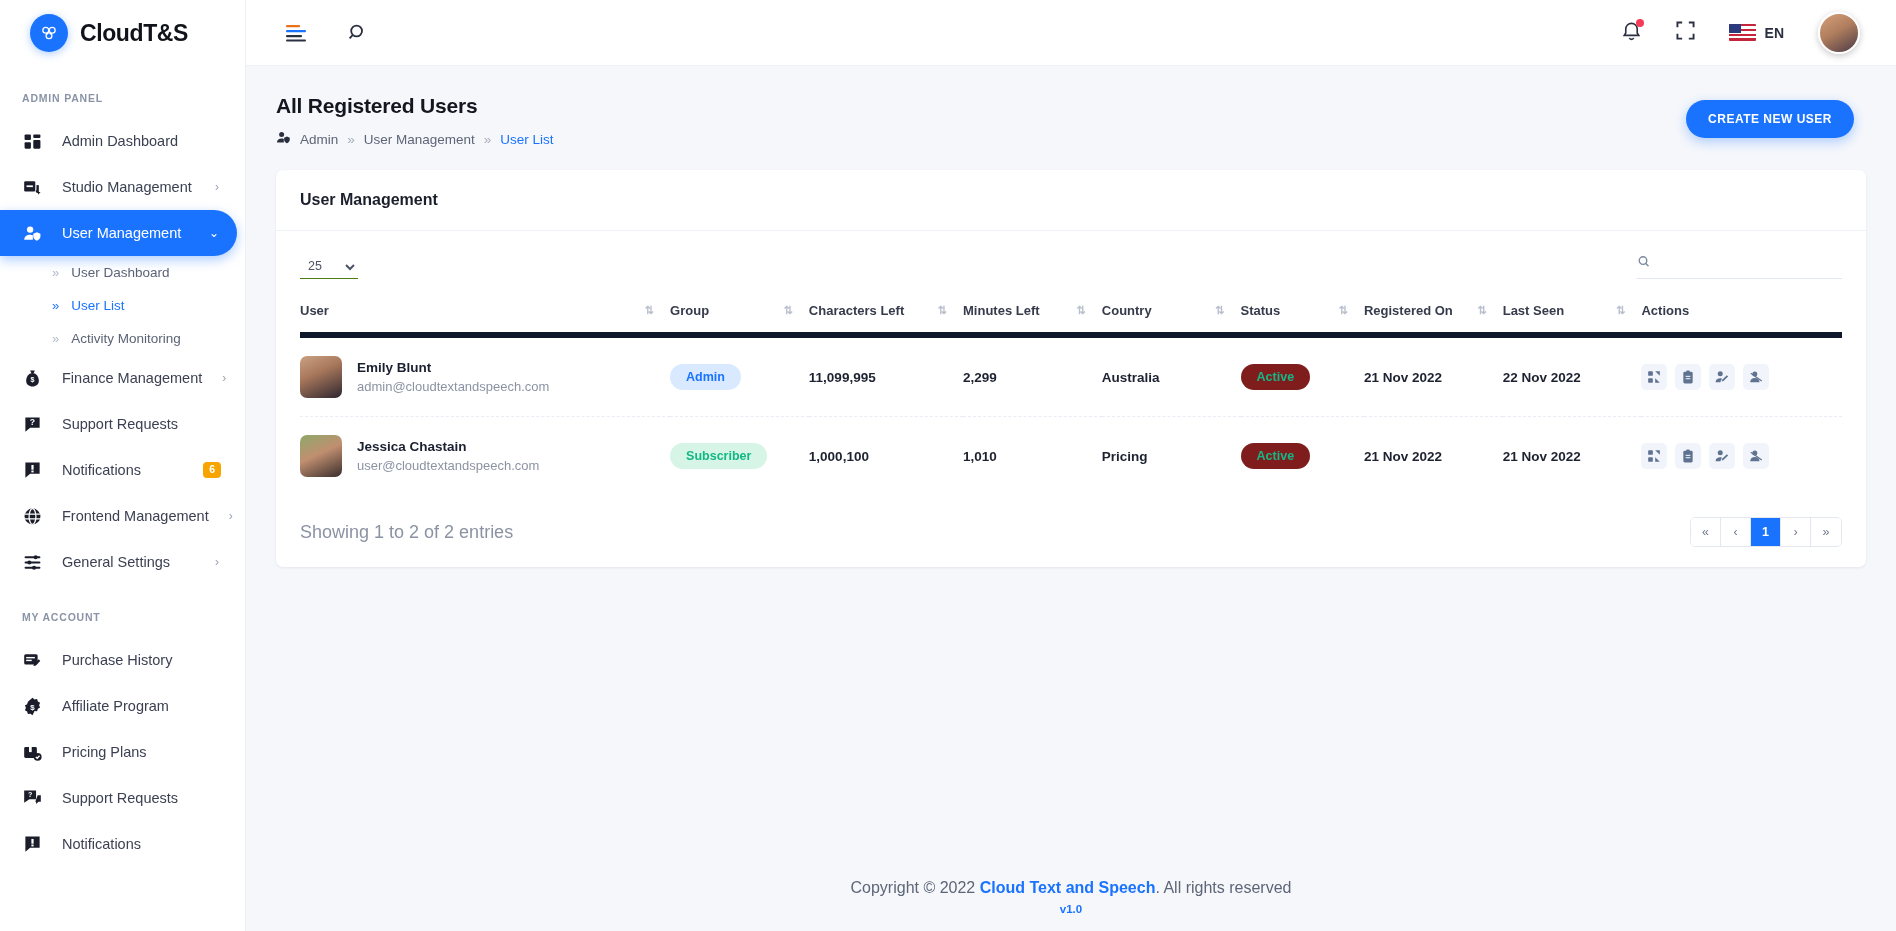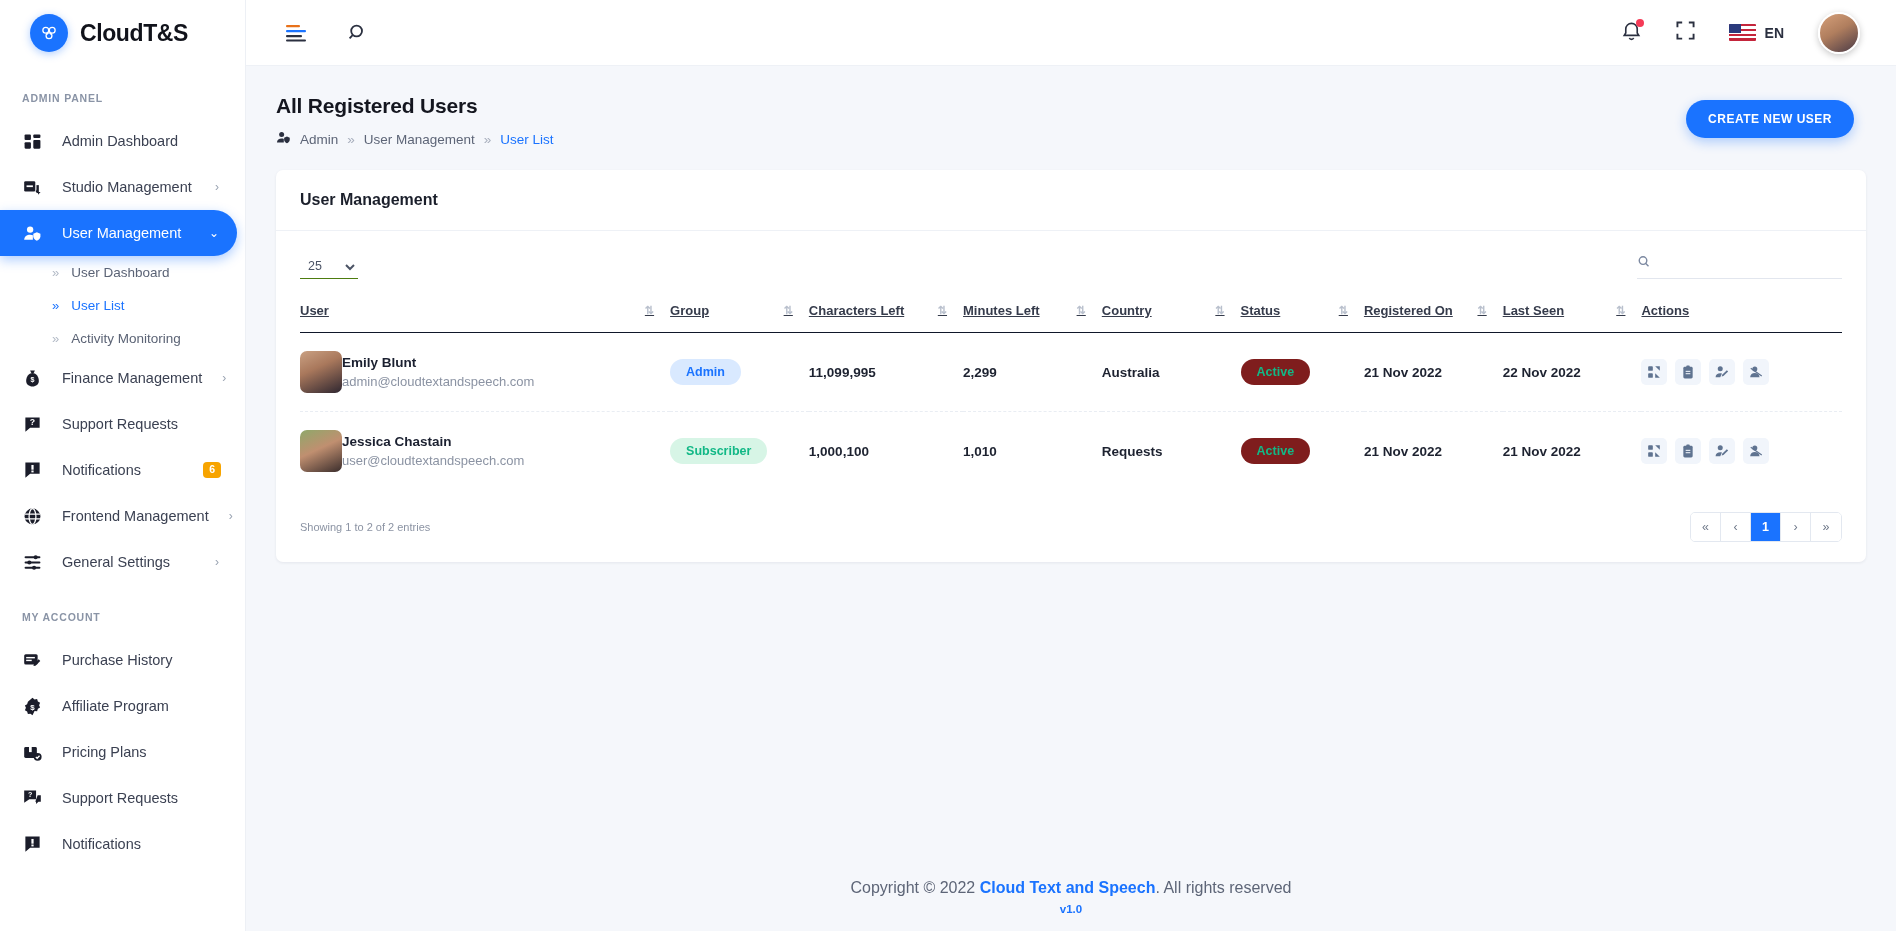--- a/index.html
+++ b/index.html
@@ -120,46 +120,45 @@
     font-family: "Liberation Sans", sans-serif; cursor: pointer; outline: none;
   }
   .srch { margin-left: auto; display: flex; align-items: center; gap: 8px;
     border-bottom: 1px solid #e2e6ee; width: 205px; padding-bottom: 5px; }
   .srch input { border: none; outline: none; background: transparent; font-size: 13px; width: 100%;
     font-family: "Liberation Sans", sans-serif; color: #3c4354; }
 
   table { width: 100%; border-collapse: collapse; }
   thead th {
     text-align: center; font-size: 13px; font-weight: 700; color: #353b4b;
-    padding: 14px 0 14px 0; border-bottom: 1px solid #0f172a;
+    padding: 14px 0 14px 0; border-bottom: 6px solid #0f172a;
     white-space: nowrap;
-    text-decoration: underline;
   }
   .th-in { display: flex; align-items: center; }
   .sorter { margin-left: auto; padding-right: 16px; color: #b9c0cd; font-size: 11px; line-height: 1; }
   tbody td { padding: 18px 0; border-bottom: 1px dashed #e9edf3; font-size: 13.5px; font-weight: 700; color: #1d2230; vertical-align: middle; }
   tbody tr:last-child td { border-bottom: none; }
-  .user-cell { display: flex; align-items: center; }
+  .user-cell { display: flex; align-items: center; gap: 15px; }
   .av { width: 42px; height: 42px; border-radius: 7px; flex: 0 0 42px; }
   .av1 { background: linear-gradient(155deg,#caa183 0%,#a9785c 40%,#2e2630 100%); }
   .av2 { background: linear-gradient(155deg,#8fa86a 0%,#c08f70 45%,#3a2d2c 100%); }
   .u-name { font-size: 13.5px; font-weight: 700; color: #1b2030; }
   .u-mail { font-size: 13px; font-weight: 400; color: #8b93a3; margin-top: 4px; }
   .pill { display: inline-block; font-size: 12.5px; font-weight: 700; border-radius: 15px; padding: 6px 16px; }
   .pill-admin { background: #d9e9ff; color: #1a73ff; }
   .pill-sub { background: #d7f5e6; color: #12b886; }
   .pill-active { background: #7f1d1d; color: #12b886; }
   .act-wrap { display: flex; gap: 8px; }
   .act {
     width: 26px; height: 26px; border-radius: 5px; background: #f1f5fb;
     display: flex; align-items: center; justify-content: center; cursor: pointer;
   }
   .act svg { width: 14px; height: 14px; fill: #5f7390; }
   .tfoot { display: flex; align-items: center; padding-top: 22px; }
-  .showing { font-size: 11px; color: #8b93a3; }
+  .showing { font-size: 18px; color: #8b93a3; }
   .pager { margin-left: auto; display: flex; border: 1px solid #e3e8f0; border-radius: 5px; overflow: hidden; }
   .pg { min-width: 30px; height: 28px; display: flex; align-items: center; justify-content: center;
     font-size: 12.5px; color: #6d7casd; color: #6d7788; border-right: 1px solid #e3e8f0; cursor: pointer; background: #fff; padding: 0 8px; }
   .pg:last-child { border-right: none; }
   .pg.on { background: #1a73ff; color: #fff; font-weight: 700; }
 
   #footer { position: absolute; left: 246px; bottom: 0; width: 1650px; text-align: center; padding-bottom: 16px; }
   .f1 { font-size: 16px; color: #5d6577; }
   .f1 b { color: #1a73ff; }
   .f2 { font-size: 11.5px; font-weight: 700; color: #1a73ff; margin-top: 6px; }
@@ -560,21 +559,21 @@
                 <span class="av av2"></span>
                 <span>
                   <div class="u-name">Jessica Chastain</div>
                   <div class="u-mail">user@cloudtextandspeech.com</div>
                 </span>
               </div>
             </td>
             <td><span class="pill pill-sub">Subscriber</span></td>
             <td>1,000,100</td>
             <td>1,010</td>
-            <td>Requests</td>
+            <td>Pricing</td>
             <td><span class="pill pill-active">Active</span></td>
             <td>21 Nov 2022</td>
             <td>21 Nov 2022</td>
             <td>
               <div class="act-wrap">
                 <span class="act">
                     <svg viewBox="0 0 24 24">
                       <rect x="2" y="2" width="8" height="8" rx="1.5"></rect>
                       <rect x="2" y="14" width="8" height="8" rx="1.5"></rect>
                       <path d="M14 2h8v8l-8-8z"></path>

